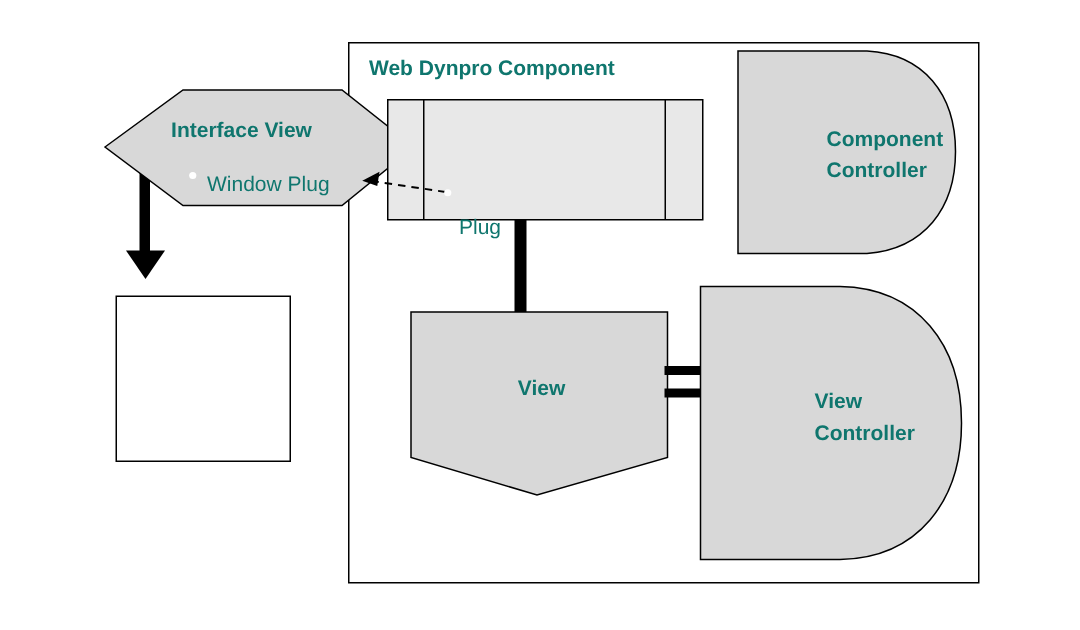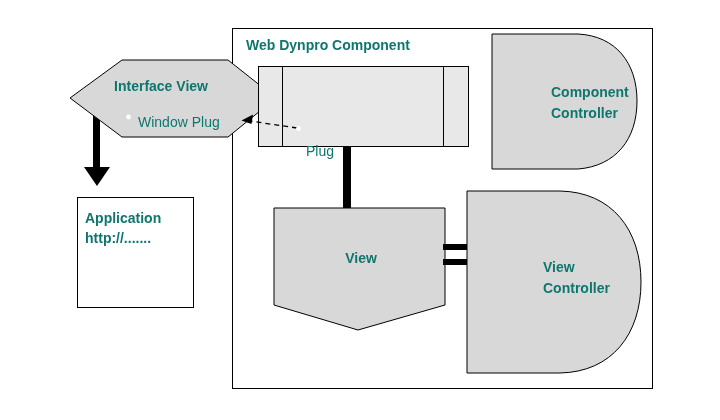--- a/index.html
+++ b/index.html
@@ -80,21 +80,19 @@
   <div class="t b ctr" style="left:97px; top:79px; width:128px;">Interface View</div>
 
   <div class="t" style="left:138px; top:115px;">Window Plug</div>
 
 
   <div class="t" style="left:306px; top:122px;margin-top:22px;">Plug</div>
 
   <div class="t b lh21" style="left:508px; top:82px;">Component
 Controller</div>
 
-  <div class="t b lh20" style="left:85px; top:208px;">Application
-http://.......</div>
 
   <div class="t b ctr" style="left:331px; top:251px; width:60px;">View</div>
 
   <div class="t b lh21" style="left:500px; top:257px;">View
 Controller</div>
 
 </div>
 
 </body></html>

